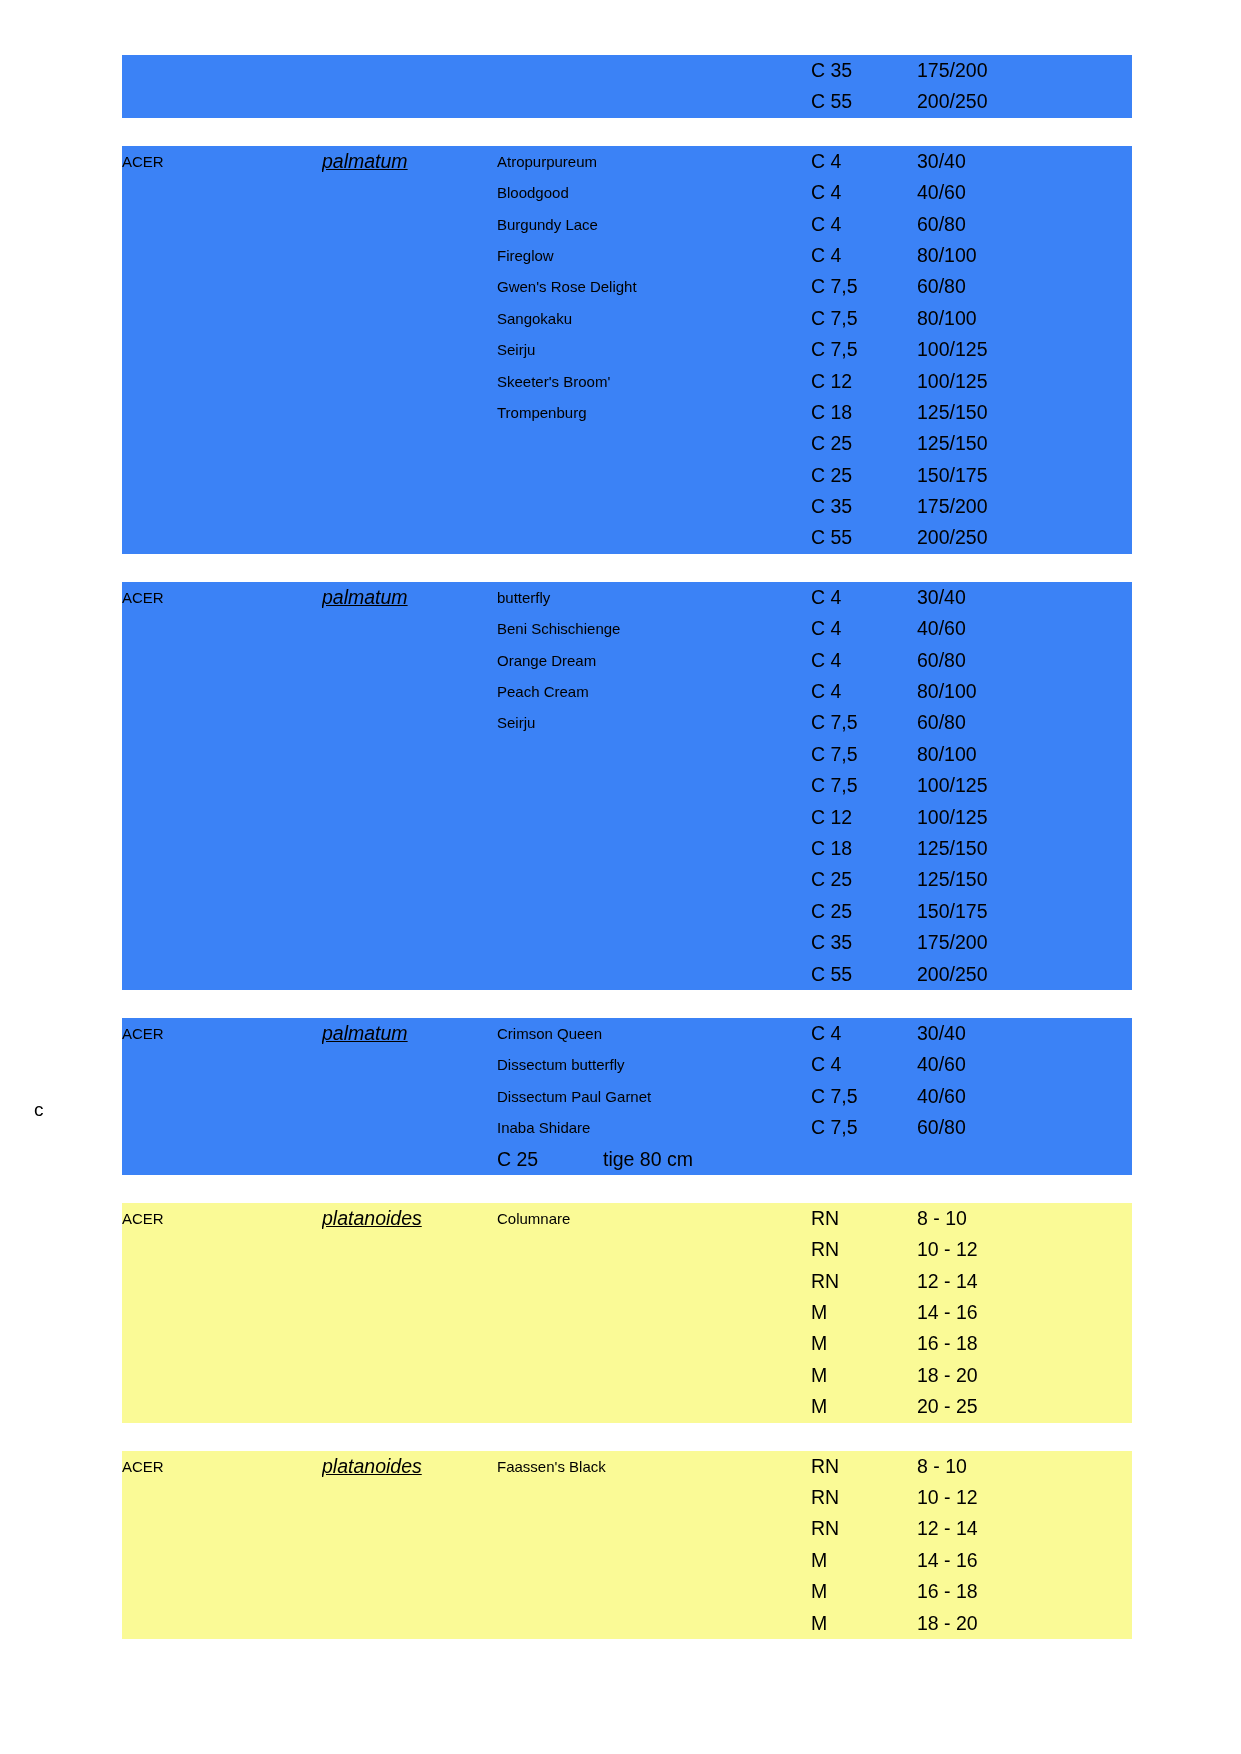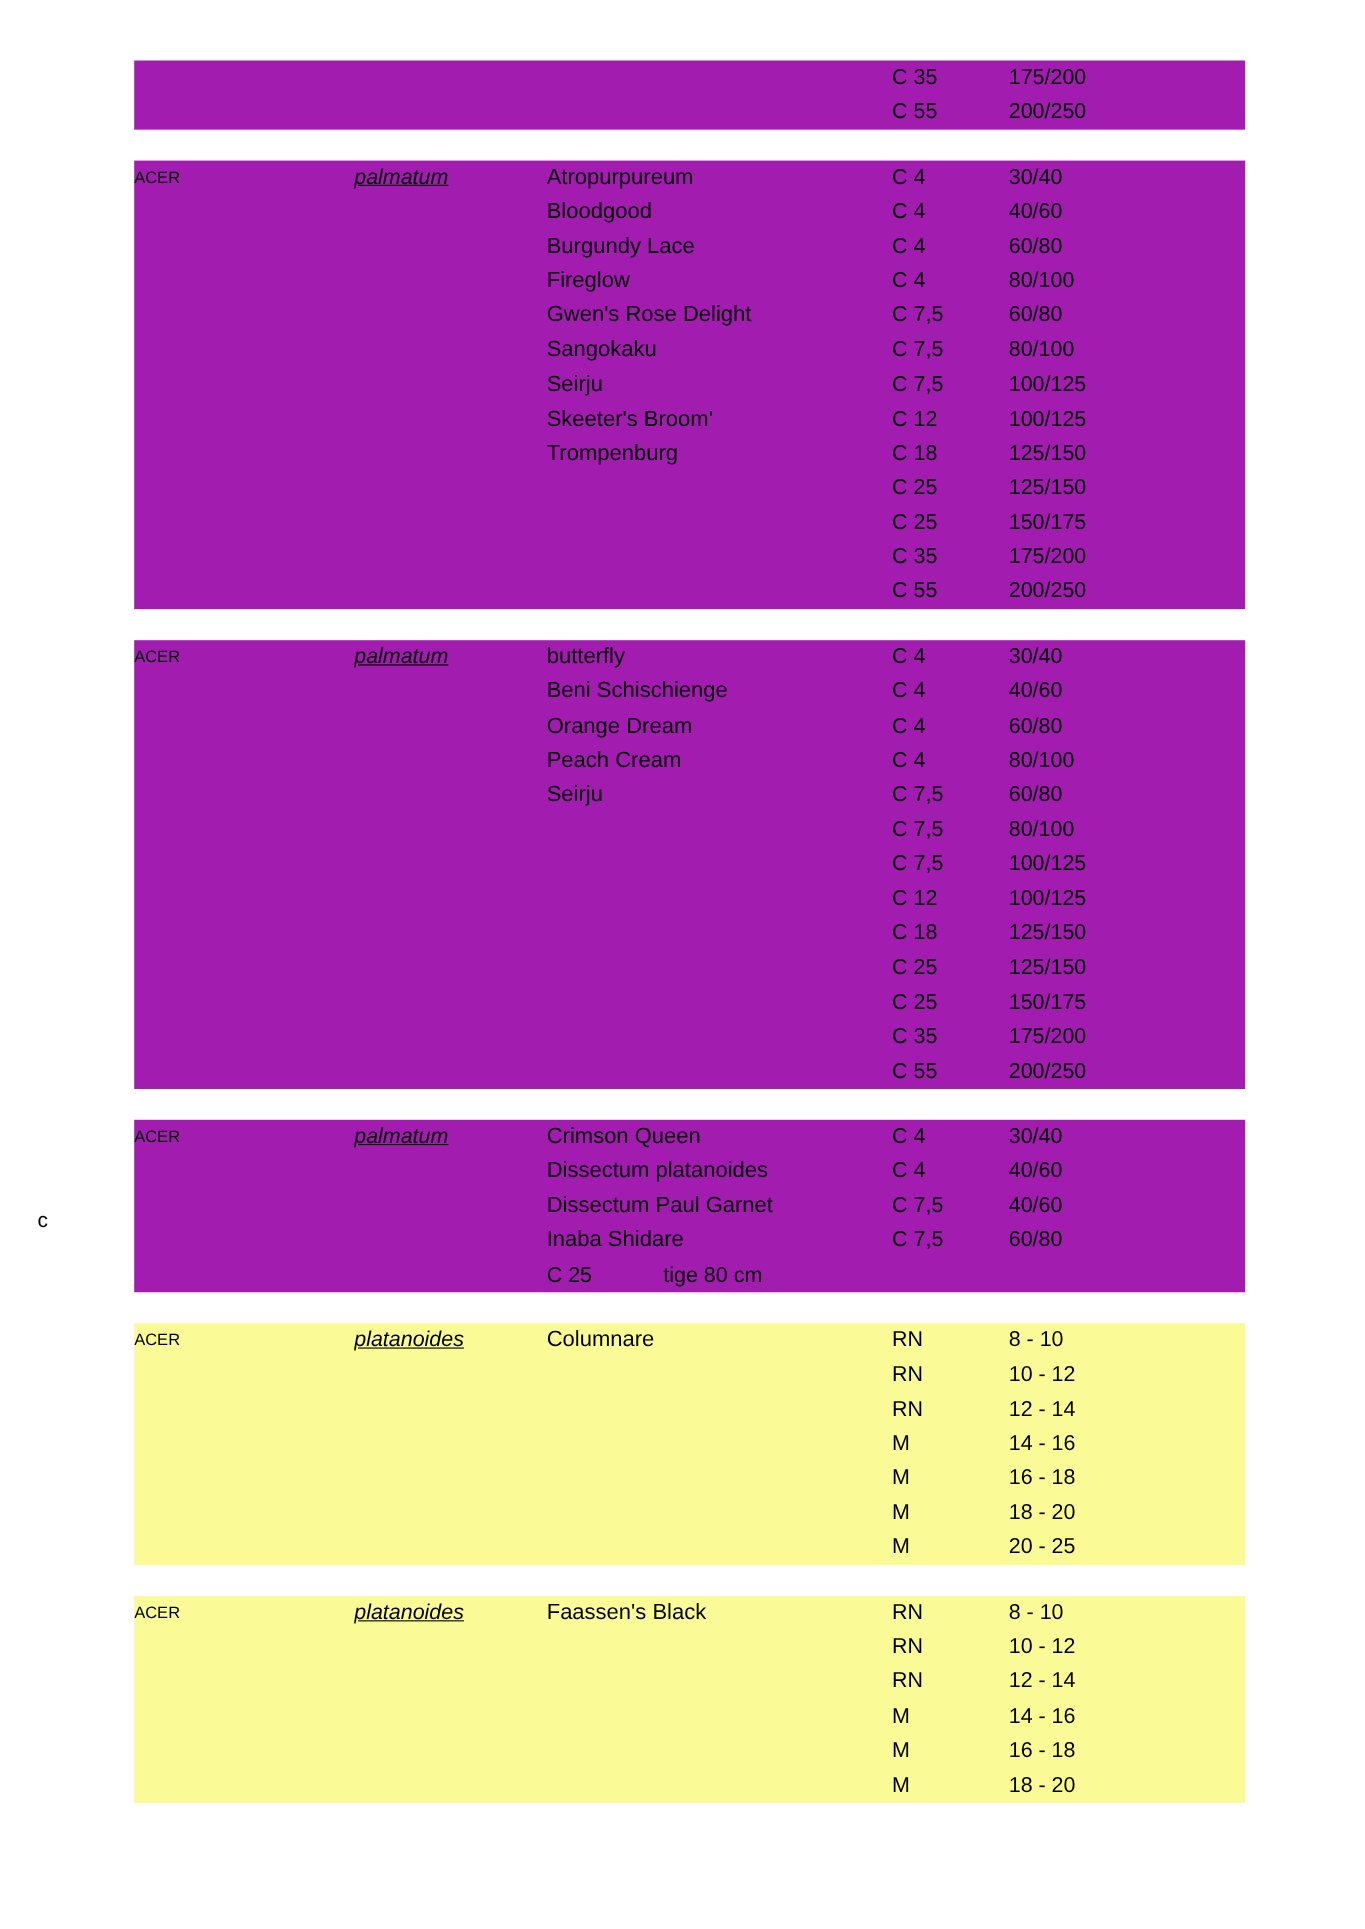--- a/index.html
+++ b/index.html
@@ -38,36 +38,36 @@
     top: 0;
     width: 1010px;
   }
 
   .block {
     width: 1010px;
     box-sizing: border-box;
     padding: 0;
     margin: 0;
   }
-  .block.dark  { background: #a21caf; }
+  .block.dark  { background: #3b82f6; }
   .block.light { background: #FAFA96; }
 
   .block-gap { height: 28px; background: #ffffff; }
 
   .row {
     display: flex;
     align-items: flex-start;
     height: 31.4px;
     line-height: 31.4px;
     white-space: nowrap;
   }
 
   .c-genus   { width: 200px; flex: 0 0 200px; font-size: 15px; }
   .c-species { width: 175px; flex: 0 0 175px; font-size: 19.5px; font-style: italic; text-decoration: underline; }
-  .c-cultivar{ width: 314px; flex: 0 0 314px; font-size: 20px; }
+  .c-cultivar{ width: 314px; flex: 0 0 314px; font-size: 15px; }
   .c-pot     { width: 106px; flex: 0 0 106px; font-size: 19.5px; }
   .c-size    { width: 200px; flex: 0 0 200px; font-size: 19.5px; }
 
   .row .c-genus,
   .row .c-species,
   .row .c-cultivar,
   .row .c-pot,
   .row .c-size { overflow: hidden; }
 </style>
 </head>
@@ -285,21 +285,21 @@
         <div class="row">
           <div class="c-genus">ACER</div>
           <div class="c-species">palmatum</div>
           <div class="c-cultivar">Crimson Queen</div>
           <div class="c-pot">C 4</div>
           <div class="c-size">30/40</div>
         </div>
         <div class="row">
           <div class="c-genus"></div>
           <div class="c-species"></div>
-          <div class="c-cultivar">Dissectum platanoides</div>
+          <div class="c-cultivar">Dissectum butterfly</div>
           <div class="c-pot">C 4</div>
           <div class="c-size">40/60</div>
         </div>
         <div class="row">
           <div class="c-genus"></div>
           <div class="c-species"></div>
           <div class="c-cultivar">Dissectum Paul Garnet</div>
           <div class="c-pot">C 7,5</div>
           <div class="c-size">40/60</div>
         </div>

